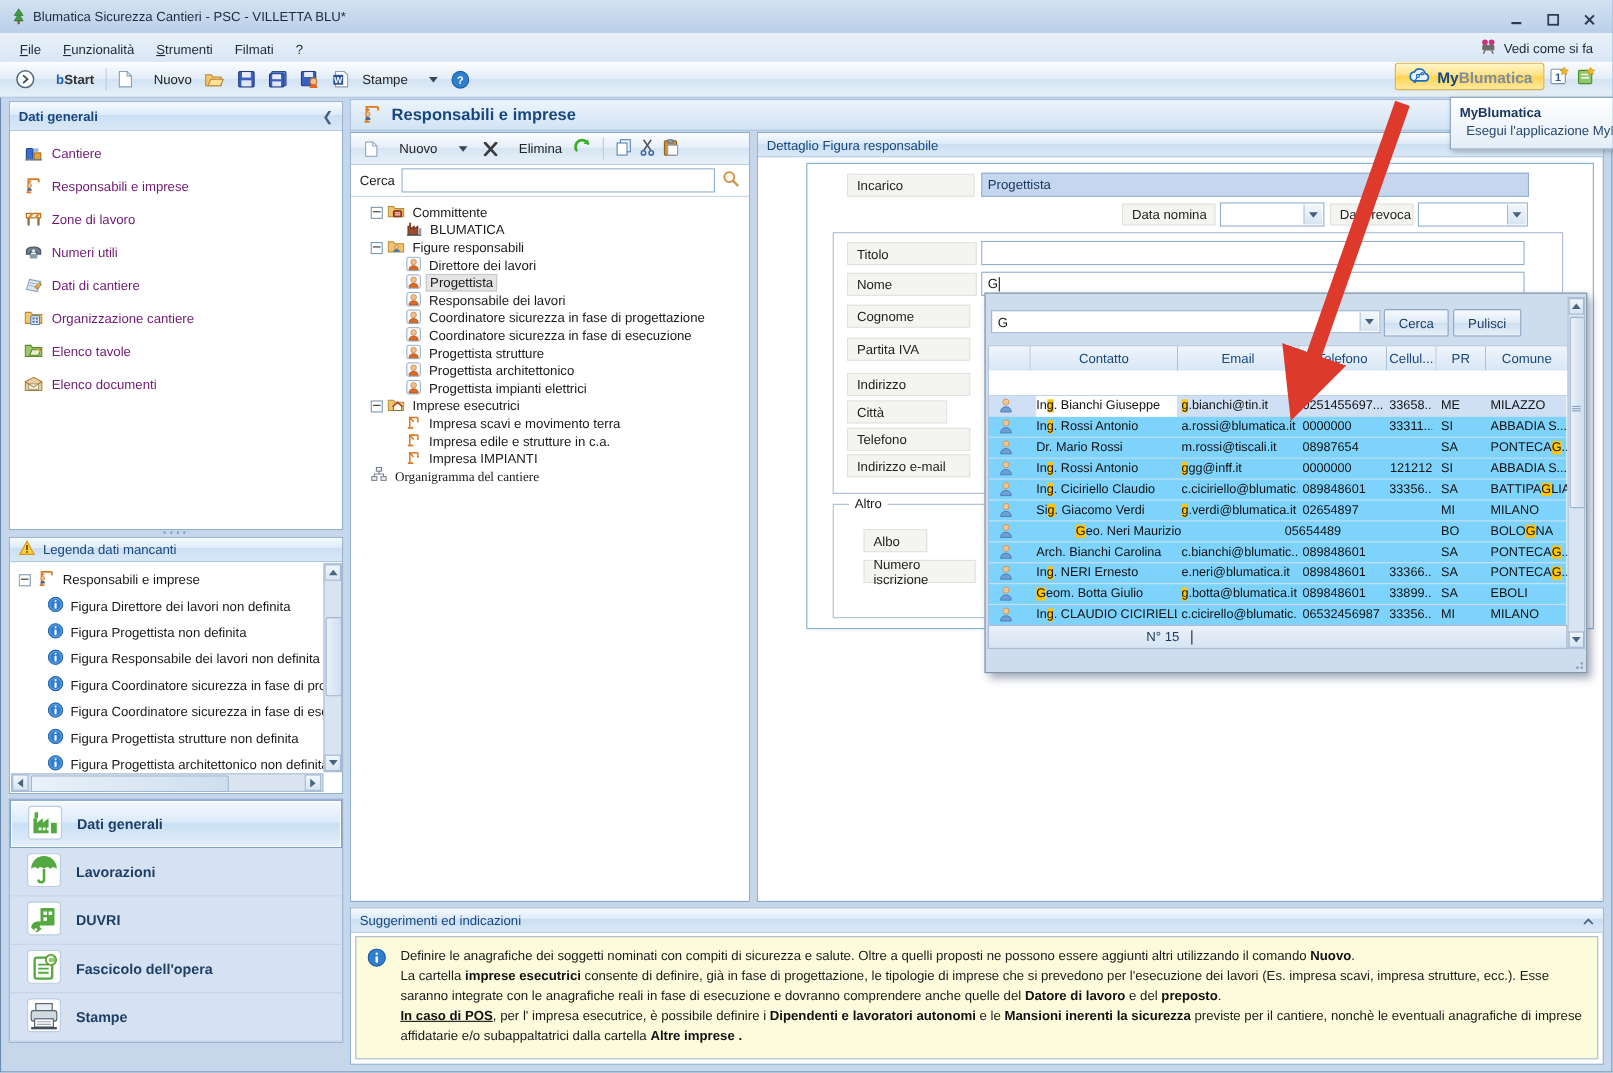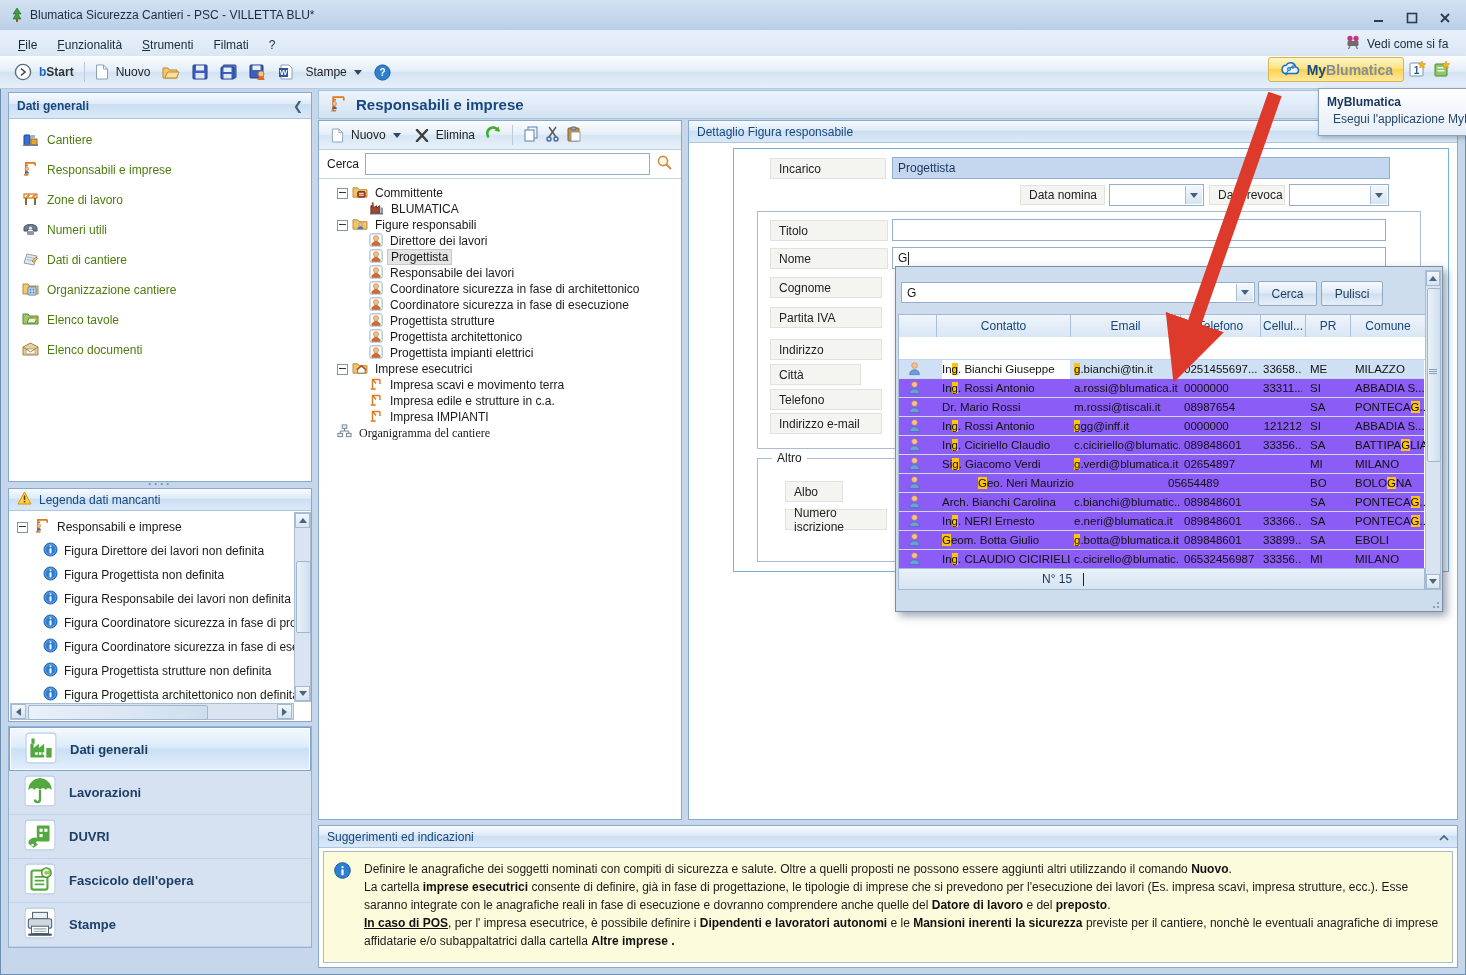--- a/index.html
+++ b/index.html
@@ -9,32 +9,32 @@
   .abs{position:absolute}
   .nowrap{white-space:nowrap;overflow:hidden}
   
   #frame{position:absolute;inset:0;border:1px solid #6c8cb0;box-sizing:border-box}
   #titlebar{left:0;top:0;width:1466px;height:30px;background:linear-gradient(#d4e2f2,#b9cfe8);border-bottom:1px solid #a8c0da}
   #title{left:30px;top:8px;color:#1d2c3f;font-size:12px}
   #menubar{left:0;top:30px;width:1466px;height:26px;background:linear-gradient(#e9f1fa,#d9e7f5);border-bottom:1px solid #c0d2e6}
   .menu-item{display:inline-block;padding:5px 10px;color:#1a2a3a}
   .menu-item u{text-decoration:underline}
   #toolbar{left:0;top:56px;width:1466px;height:32px;background:linear-gradient(#fcfdfe,#e3edf8 48%,#d3e3f3 50%,#e7f0fa);border-bottom:1px solid #b3c9e0}
-  .tbtn{display:inline-flex;align-items:center;gap:7px;height:24px;padding:0 6px;color:#222}
+  .tbtn{display:inline-flex;align-items:center;gap:19px;height:24px;padding:0 6px;color:#222}
   .tsep{display:inline-block;width:1px;height:20px;background:#b9cbdd;margin:0 4px;vertical-align:middle}
   #bstart-b{color:#1e62b8;font-weight:bold}
   #bstart-rest{font-weight:bold;color:#333}
   .winbtn{width:26px;height:14px;display:inline-flex;align-items:center;justify-content:center}
   
   .panel{background:#fff;border:1px solid #89a9cc;box-sizing:border-box}
   .phead{background:linear-gradient(#f7fbfe,#ddeaf9 45%,#cbdff3 46%,#d9e8f7);border-bottom:1px solid #aec6e0;
          color:#17477e;font-weight:bold;display:flex;align-items:center;padding:0 8px;box-sizing:border-box}
   
   .sb-item{height:30px;display:flex;align-items:center;gap:8px;padding-left:13px;cursor:default}
-  .sb-item span.lbl{color:#4d7c0f}
+  .sb-item span.lbl{color:#701a75}
   
   .lg-row{height:24px;display:flex;align-items:center;gap:6px;white-space:nowrap;overflow:hidden}
   
   .nav-item{height:44px;display:flex;align-items:center;gap:12px;padding-left:14px;border-bottom:1px solid #c2d3e7;background:#d6e2f1;box-sizing:border-box}
   .nav-item .nlbl{font-weight:bold;color:#1d3f66;font-size:13px}
   .nav-item.sel{background:linear-gradient(#f4f9fe,#dcebfa 45%,#cae0f5 50%,#e3eefb);border:1px solid #7da2ce;box-shadow:inset 0 0 0 1px #fff}
   
   #main-band{left:318px;top:90px;width:1141px;height:29px;background:linear-gradient(#ecf4fc,#d3e3f3);border:1px solid #a9c2dd;box-sizing:border-box;display:flex;align-items:center;gap:8px;padding-left:10px}
   #main-band .t{font-size:15px;font-weight:bold;color:#17477e}
   
@@ -49,21 +49,21 @@
   .flabel{background:#f4f4f1;border:1px solid #e2e2dd;color:#222;display:flex;align-items:center;padding-left:8px;box-sizing:border-box}
   .ffield{background:#fff;border:1px solid #93afd0;box-sizing:border-box;display:flex;align-items:center;padding-left:5px}
   .ffield.ro{background:#c5d7ee;color:#17355e}
   .combo-btn{position:absolute;right:1px;top:1px;bottom:1px;width:16px;background:linear-gradient(#f2f7fc,#d8e4f1);border-left:1px solid #a8bcd4;display:flex;align-items:center;justify-content:center}
   .darr{width:0;height:0;border-left:4px solid transparent;border-right:4px solid transparent;border-top:5px solid #44607e}
   .gbox{border:1px solid #a9bed6;box-sizing:border-box}
   
   #picker{left:895px;top:266px;width:546px;height:344px;background:#cdddee;border:1px solid #7c8ea0;box-shadow:4px 4px 8px rgba(40,60,90,.45);z-index:5}
   .pbtn{background:linear-gradient(#f7fafd,#dfeaf5 48%,#cfdff0 52%,#e6eff9);border:1px solid #8fa8c4;border-radius:2px;color:#1a3a5c;display:flex;align-items:center;justify-content:center}
   .pk-hcell{position:absolute;top:0;height:22px;background:linear-gradient(#eff5fb,#d8e6f4);border-right:1px solid #aabfd8;box-sizing:border-box;color:#17477e;display:flex;align-items:center;justify-content:center}
-  .pk-row{position:absolute;height:19px;border-bottom:1px solid #cddcec;background:#8b5cf6;box-sizing:border-box}
+  .pk-row{position:absolute;height:19px;border-bottom:1px solid #cddcec;background:#7dd3fc;box-sizing:border-box}
   .pk-row.sel{background:#cfe0f4}
   .pk-cell{position:absolute;top:0;height:19px;line-height:19px;overflow:hidden;white-space:nowrap;font-size:11.5px;color:#111}
   .mark{background:#ffc40d}
   
   .sbar{background:#d9e4f0;border:1px solid #aabdd3;box-sizing:border-box}
   .sthumb{background:linear-gradient(90deg,#e9f1f9,#cfdeee);border:1px solid #9fb6cf;border-radius:2px}
   .sarr{display:flex;align-items:center;justify-content:center;background:linear-gradient(#f1f6fb,#d7e4f1);border:1px solid #a5bad2;box-sizing:border-box}
   .tri-up{width:0;height:0;border-left:4px solid transparent;border-right:4px solid transparent;border-bottom:5px solid #4a667f}
   .tri-dn{width:0;height:0;border-left:4px solid transparent;border-right:4px solid transparent;border-top:5px solid #4a667f}
   .tri-lf{width:0;height:0;border-top:4px solid transparent;border-bottom:4px solid transparent;border-right:5px solid #4a667f}
@@ -558,21 +558,21 @@
             <path d="M3.2 14c0-2.8 2.1-4.3 4.8-4.3s4.8 1.5 4.8 4.3z" fill="#e06820" stroke="#9c4a14" stroke-width=".7"></path>
           </svg></span>
         <span class="tlbl">Responsabile dei lavori</span>
       </div>
       <div class="tree-row" style="padding-left: 40px;">
         <span><svg width="14" height="14" viewBox="0 0 16 16">
             <rect x="1" y="1" width="14" height="14" rx="2" fill="#fdfdfd" stroke="#8aa6c8"></rect>
             <circle cx="8" cy="6" r="2.9" fill="#f2c08c" stroke="#b97c3c" stroke-width=".7"></circle>
             <path d="M3.2 14c0-2.8 2.1-4.3 4.8-4.3s4.8 1.5 4.8 4.3z" fill="#e06820" stroke="#9c4a14" stroke-width=".7"></path>
           </svg></span>
-        <span class="tlbl">Coordinatore sicurezza in fase di architettonico</span>
+        <span class="tlbl">Coordinatore sicurezza in fase di progettazione</span>
       </div>
       <div class="tree-row" style="padding-left: 40px;">
         <span><svg width="14" height="14" viewBox="0 0 16 16">
             <rect x="1" y="1" width="14" height="14" rx="2" fill="#fdfdfd" stroke="#8aa6c8"></rect>
             <circle cx="8" cy="6" r="2.9" fill="#f2c08c" stroke="#b97c3c" stroke-width=".7"></circle>
             <path d="M3.2 14c0-2.8 2.1-4.3 4.8-4.3s4.8 1.5 4.8 4.3z" fill="#e06820" stroke="#9c4a14" stroke-width=".7"></path>
           </svg></span>
         <span class="tlbl">Coordinatore sicurezza in fase di esecuzione</span>
       </div>
       <div class="tree-row" style="padding-left: 40px;">

